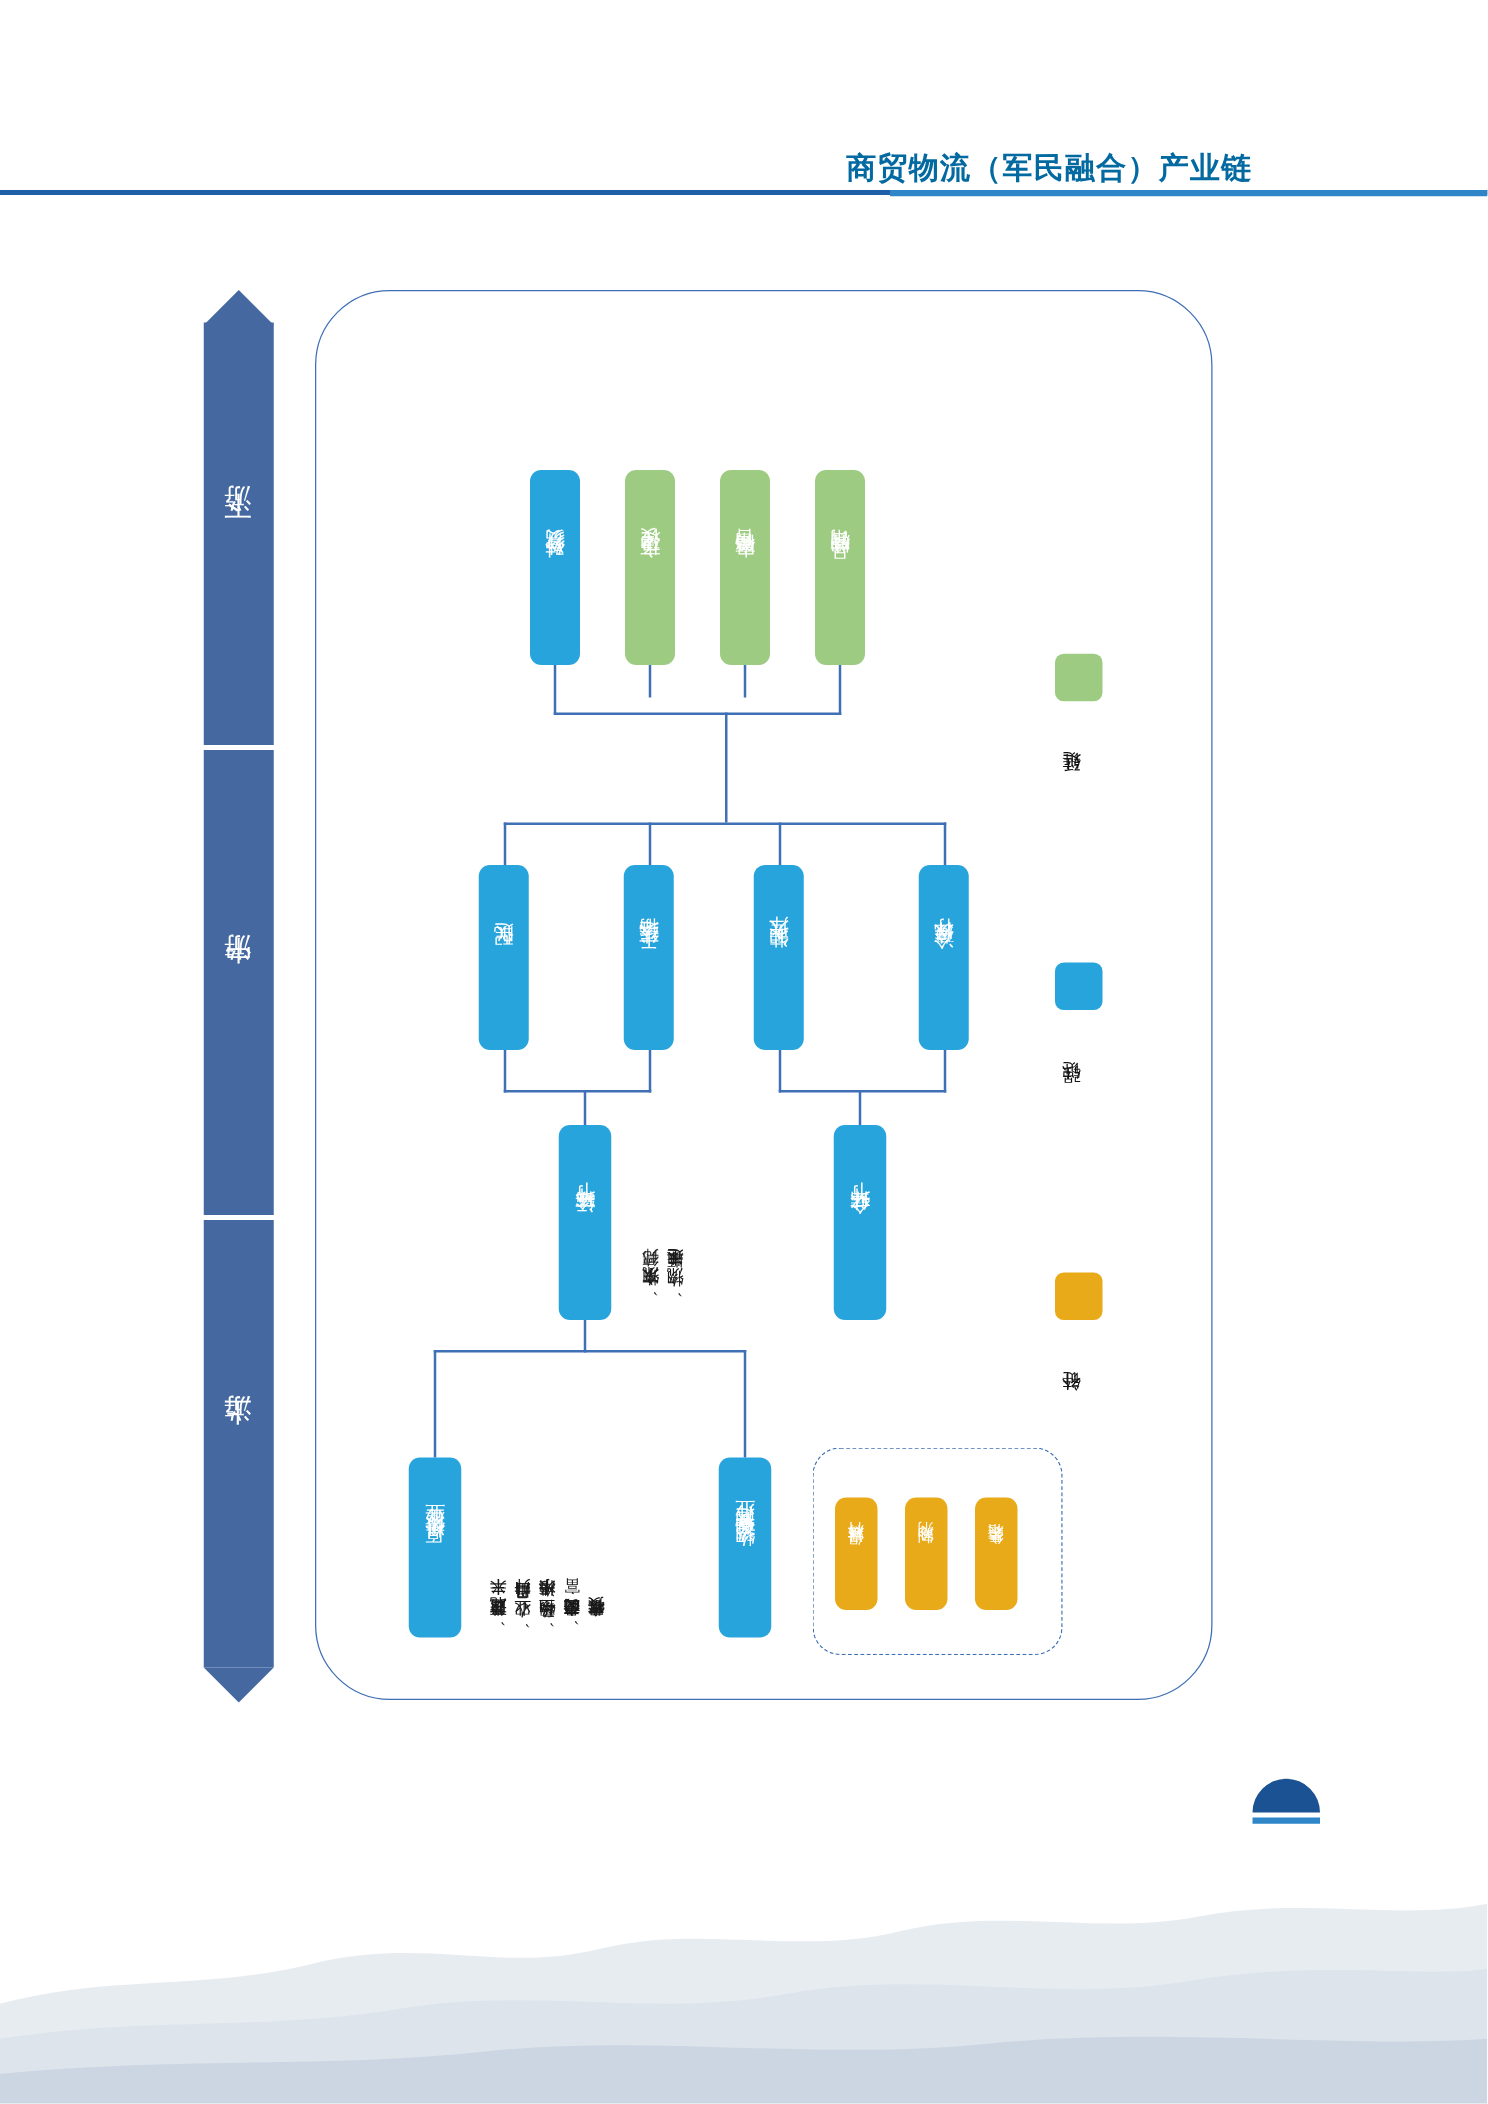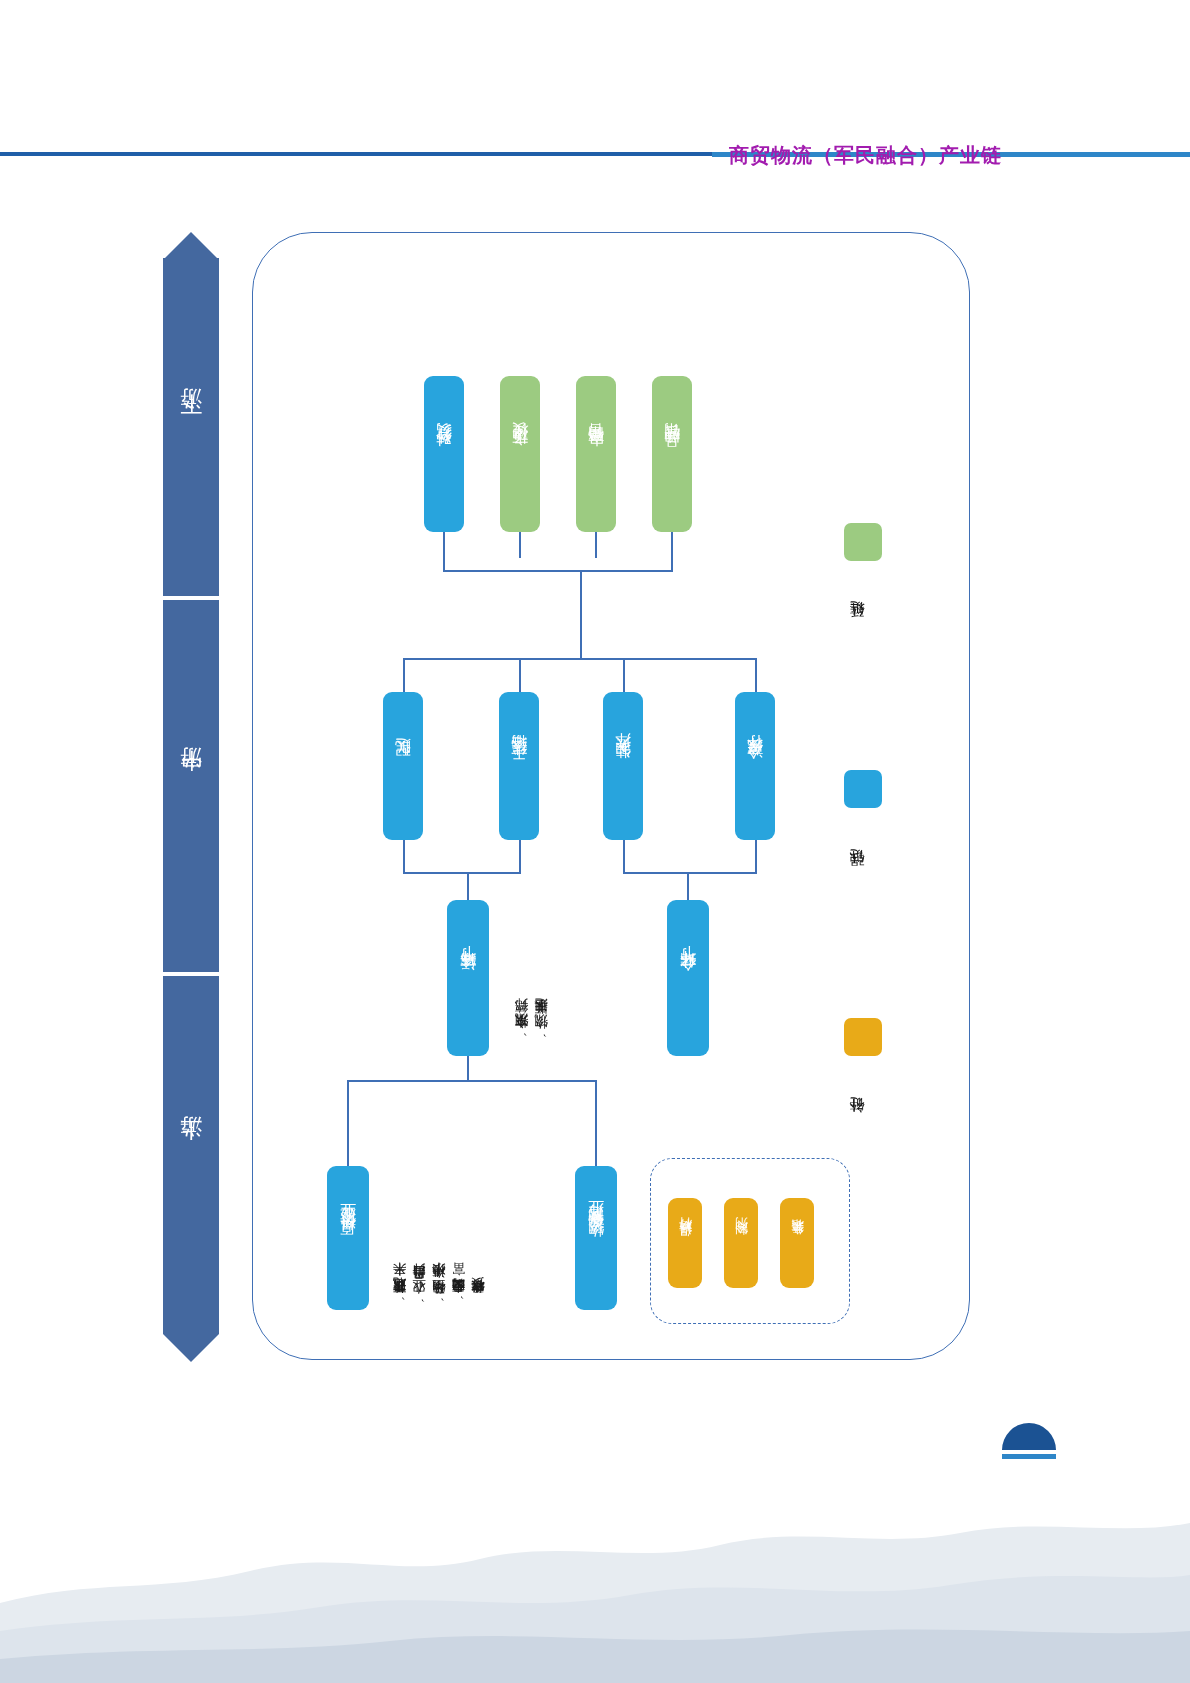--- a/index.html
+++ b/index.html
@@ -6,21 +6,21 @@
   body{
     width:1190px;height:1683px;background:#ffffff;position:relative;
     font-family:"DejaVu Sans","Liberation Sans",sans-serif;overflow:hidden;
   }
   
   .header-rule{position:absolute;left:0;top:152px;width:1190px;height:4px;background:#1f5fa8;}
   .header-rule2{position:absolute;left:712px;top:152px;width:478px;height:5px;background:#2e86c8;}
   .header-title{
     position:absolute;right:188px;top:118px;
     font-family:"DejaVu Serif","Liberation Serif",serif;
-    font-size:20px;color:#a21caf;letter-spacing:1px;white-space:nowrap;font-weight:600;margin-top:24px;
+    font-size:24px;color:#0369a1;letter-spacing:1px;white-space:nowrap;font-weight:600;
   }
   
   .stage-bar{position:absolute;left:163px;width:56px;}
   .stage-seg{position:absolute;left:0;width:56px;background:#44689f;}
   .stage-label{
     position:absolute;left:0;width:100%;
     color:#ffffff;font-size:22px;letter-spacing:4px;
     writing-mode:vertical-rl;text-orientation:upright;
     transform:rotate(180deg);
     display:flex;align-items:center;justify-content:center;

